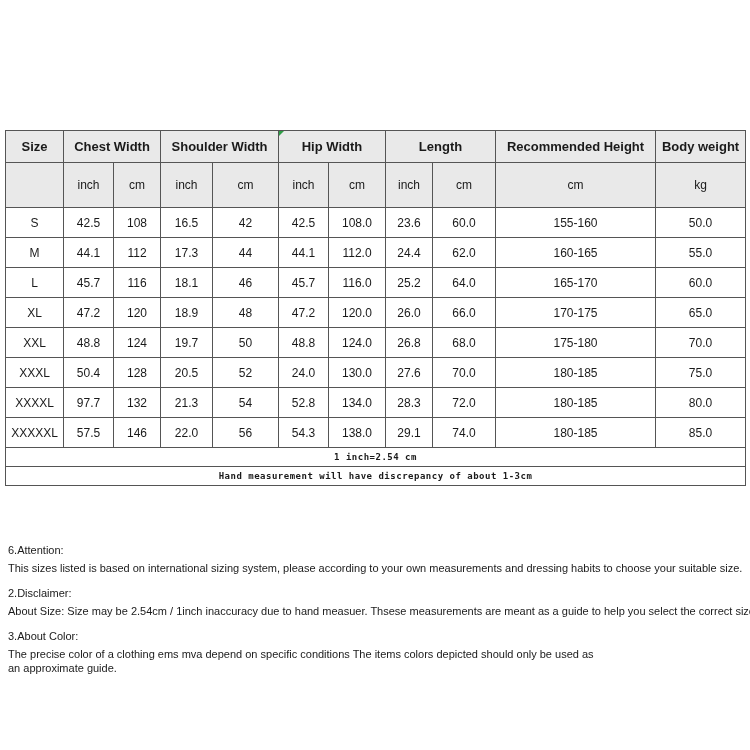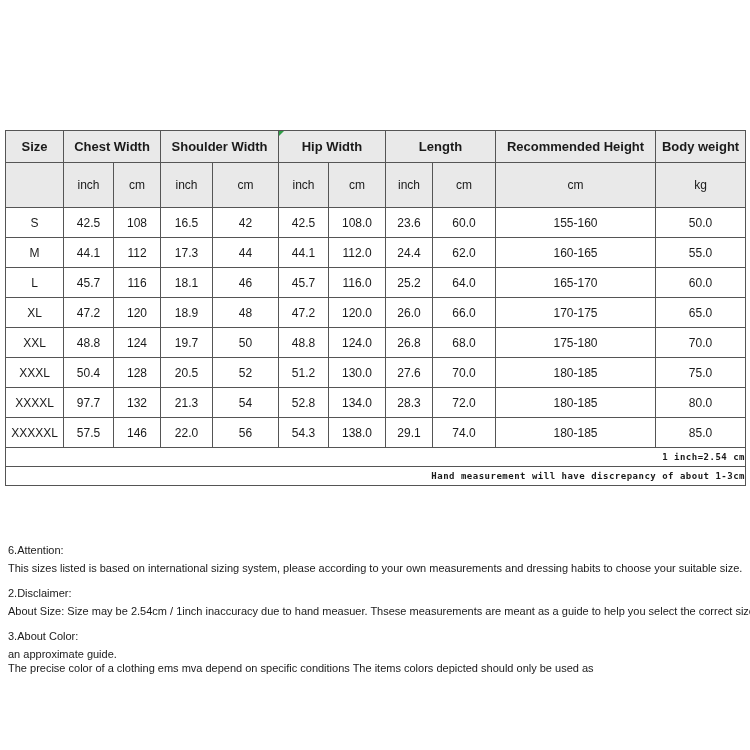--- a/index.html
+++ b/index.html
@@ -44,21 +44,20 @@
     height: 30px;
     font-size: 12px;
     background: #ffffff;
   }
   .size-table tfoot td {
     height: 19px;
     font-family: "DejaVu Sans Mono", monospace;
     font-weight: bold;
     font-size: 9px;
     letter-spacing: 0.5px;
-    text-align: right;
   }
   th.flagged { position: relative; }
   th.flagged .flag {
     position: absolute;
     top: 0; left: 0;
     width: 0; height: 0;
     border-top: 5px solid var(--flag-green, #2e9e46);
     border-right: 5px solid transparent;
   }
 
@@ -182,21 +181,21 @@
         <td>68.0</td>
         <td>175-180</td>
         <td>70.0</td>
       </tr>
       <tr>
         <td>XXXL</td>
         <td>50.4</td>
         <td>128</td>
         <td>20.5</td>
         <td>52</td>
-        <td>51.2</td>
+        <td>24.0</td>
         <td>130.0</td>
         <td>27.6</td>
         <td>70.0</td>
         <td>180-185</td>
         <td>75.0</td>
       </tr>
       <tr>
         <td>XXXXL</td>
         <td>97.7</td>
         <td>132</td>
@@ -237,16 +236,16 @@
   <div class="note-block">
     <div class="note-heading">6.Attention:</div>
     <div class="note-line">This sizes listed is based on international sizing system, please according to your own measurements and dressing habits to choose your suitable size.</div>
   </div>
   <div class="note-block">
     <div class="note-heading">2.Disclaimer:</div>
     <div class="note-line">About Size: Size may be 2.54cm / 1inch inaccuracy due to hand measuer. Thsese measurements are meant as a guide to help you select the correct size.</div>
   </div>
   <div class="note-block">
     <div class="note-heading">3.About Color:</div>
+    <div class="note-line">The precise color of a clothing ems mva depend on specific conditions The items colors depicted should only be used as</div>
     <div class="note-line">an approximate guide.</div>
-    <div class="note-line">The precise color of a clothing ems mva depend on specific conditions The items colors depicted should only be used as</div>
   </div>
 </div>
 
 </body></html>

